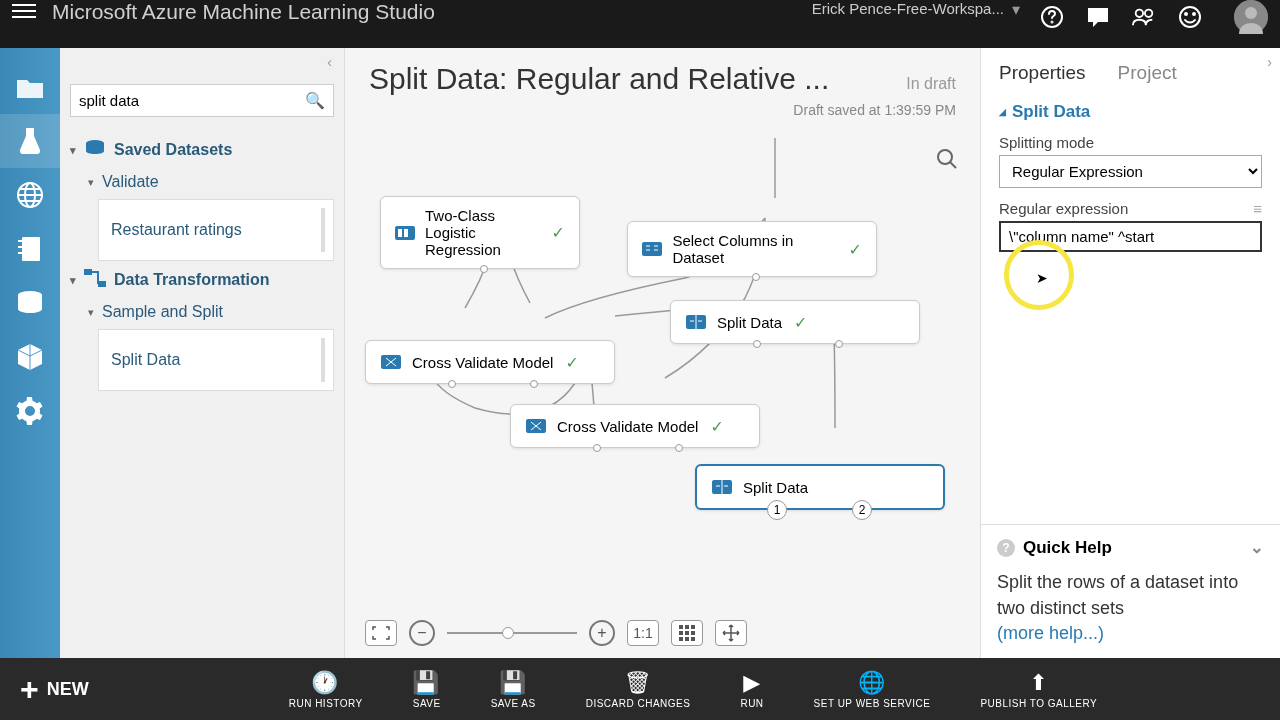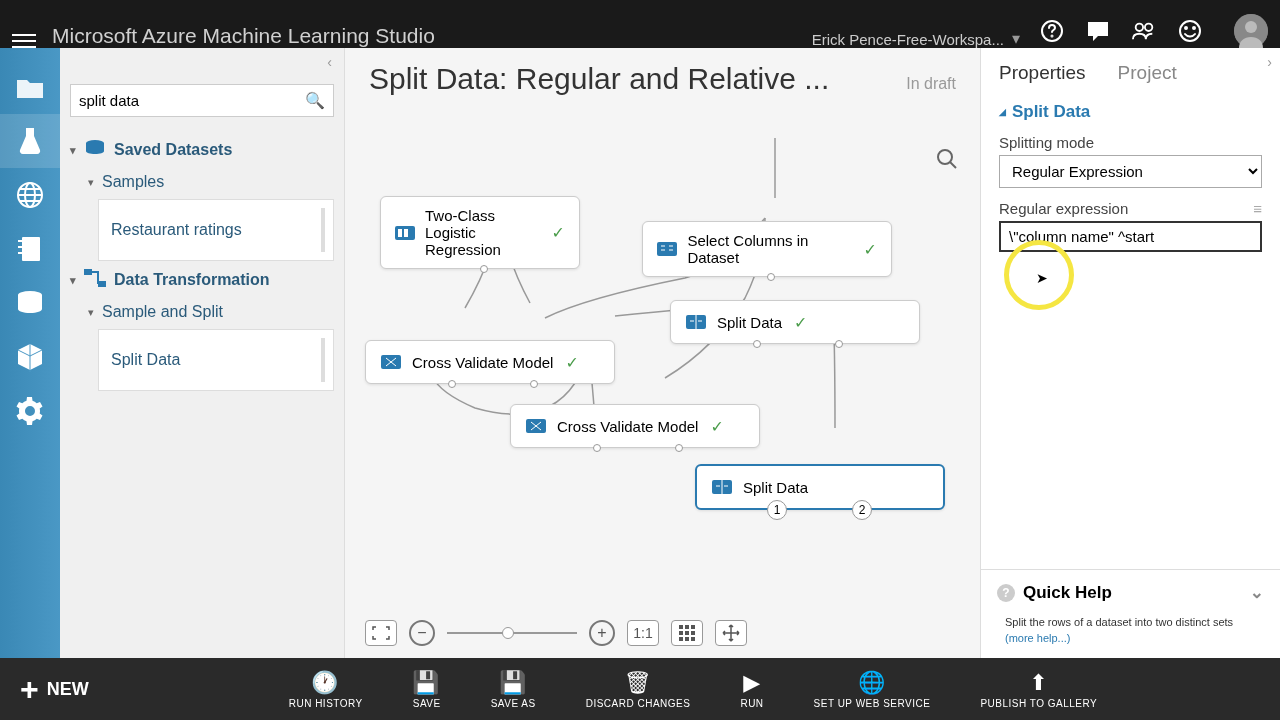--- a/index.html
+++ b/index.html
@@ -1,19 +1,19 @@
 <!DOCTYPE html>
 <html><head>
 <meta charset="utf-8">
 <style>
 * { margin: 0; padding: 0; box-sizing: border-box; font-family: "Segoe UI", Arial, sans-serif; }
 body { width: 1280px; height: 720px; overflow: hidden; background: #fff; }
 
 
-.header { height: 48px; background: #1a1a1a; display: flex; align-items: flex-end; padding: 0 12px; color: #fff; }
+.header { height: 48px; background: #1a1a1a; display: flex; align-items: flex-start; padding: 0 12px; color: #fff; }
 .hamburger { width: 24px; height: 18px; margin-right: 16px; cursor: pointer; }
 .hamburger span { display: block; height: 2px; background: #fff; margin: 4px 0; }
 .app-title { font-size: 21px; font-weight: 300; color: #d0d0d0; flex: 1; }
 .workspace-name { font-size: 15px; color: #ccc; margin-right: 8px; }
 .workspace-dropdown { color: #999; margin-right: 20px; }
 .header-icons { display: flex; gap: 22px; align-items: center; }
 .header-icon { width: 24px; height: 24px; display: flex; align-items: center; justify-content: center; }
 .avatar { width: 34px; height: 34px; border-radius: 50%; background: #666; margin-left: 10px; }
 
 
@@ -74,21 +74,21 @@
 .prop-input { width: 100%; border: 2px solid #333; padding: 5px 8px; font-size: 15px; }
 .prop-menu-icon { float: right; color: #aaa; }
 
 .highlight-ring { position: absolute; width: 70px; height: 70px; border: 5px solid #f5e642; border-radius: 50%; top: 240px; left: 1004px; pointer-events: none; }
 .cursor-arrow { position: absolute; top: 270px; left: 1036px; font-size: 14px; }
 
 .quick-help { border-top: 1px solid #ddd; padding: 12px 16px; }
 .quick-help-header { display: flex; align-items: center; font-size: 17px; font-weight: 600; }
 .quick-help-q { display: inline-flex; width: 18px; height: 18px; border-radius: 50%; background: #ccc; color: #fff; align-items: center; justify-content: center; font-size: 12px; margin-right: 8px; }
 .quick-help-chevron { margin-left: auto; color: #888; }
-.quick-help-body { font-size: 11px; color: #333; margin-top: 12px; line-height: 1.4; margin-left: 8px; }
+.quick-help-body { font-size: 18px; color: #333; margin-top: 12px; line-height: 1.4; }
 .quick-help-link { color: #2a7ab0; cursor: pointer; }
 
 
 .bottom-bar { height: 62px; background: #2a2a2a; display: flex; align-items: center; color: #fff; padding: 0 20px; }
 .new-btn { display: flex; align-items: center; font-size: 18px; font-weight: 600; margin-right: 200px; }
 .new-btn .plus { font-size: 32px; margin-right: 8px; }
 .bottom-actions { display: flex; gap: 50px; }
 .bottom-action { display: flex; flex-direction: column; align-items: center; font-size: 10px; letter-spacing: 0.5px; }
 .bottom-action .icon { font-size: 22px; margin-bottom: 2px; }
 .bottom-action .multiline { text-align: right; line-height: 1.1; }
@@ -201,21 +201,21 @@
       <div class="tree-item l1">
         <span class="arrow">▾</span>
         <span class="tree-item-icon"><svg width="22" height="18" fill="#2a7ab0">
               <ellipse cx="11" cy="4" rx="9" ry="3"></ellipse>
               <path d="M2 4v8c0 2 4 3 9 3s9-1 9-3V4"></path>
             </svg></span>
         <span>Saved Datasets</span>
       </div>
       <div class="tree-item l2">
         <span class="arrow">▾</span>
-        <span>Samples</span>
+        <span>Validate</span>
       </div>
       <div class="tree-item leaf">
         <span>Restaurant ratings</span>
       </div>
       <div class="tree-item l1">
         <span class="arrow">▾</span>
         <span class="tree-item-icon"><svg width="22" height="18" fill="#2a7ab0">
               <rect x="0" y="0" width="8" height="6"></rect>
               <rect x="14" y="12" width="8" height="6"></rect>
               <path d="M8 3h6v12" stroke="#2a7ab0" stroke-width="2" fill="none"></path>
@@ -230,20 +230,21 @@
         <span>Split Data</span>
       </div>
     </div>
   </div>
 
   <div class="canvas-area">
     <div class="canvas-header">
       <div class="canvas-title">Split Data: Regular and Relative ...</div>
       <div class="canvas-status">In draft</div>
     </div>
+    <div class="canvas-meta">Draft saved at 1:39:59 PM</div>
 
     <svg class="connector" width="640" height="520">
       <path d="M430 90 Q430 120 430 150" stroke="#999" fill="none" stroke-width="1.5"></path>
       <path d="M420 170 Q380 220 340 230 Q240 250 200 270" stroke="#999" fill="none" stroke-width="1.5"></path>
       <path d="M420 170 Q420 210 400 250 Q370 300 320 330" stroke="#999" fill="none" stroke-width="1.5"></path>
       <path d="M155 150 Q155 200 120 260" stroke="#999" fill="none" stroke-width="1.5"></path>
       <path d="M155 150 Q155 200 185 255" stroke="#999" fill="none" stroke-width="1.5"></path>
       <path d="M406 255 Q350 260 270 268" stroke="#999" fill="none" stroke-width="1.5"></path>
       <path d="M488 255 Q490 300 490 380" stroke="#999" fill="none" stroke-width="1.5"></path>
       <path d="M247 335 Q250 370 250 370" stroke="#999" fill="none" stroke-width="1.5"></path>
@@ -261,21 +262,21 @@
             <rect width="20" height="14" y="2" rx="2"></rect>
             <rect x="3" y="5" width="4" height="8" fill="#fff"></rect>
             <rect x="9" y="5" width="4" height="8" fill="#fff"></rect>
           </svg>
         </span>
       <span>Two-Class Logistic Regression</span>
       <span class="check">✓</span>
       <div class="port out" style="left:50%"></div>
     </div>
 
-    <div class="module" style="top:173px; left:297px; width:250px">
+    <div class="module" style="top:173px; left:282px; width:250px">
       <span class="module-icon">
           <svg width="20" height="18" fill="#2a7ab0">
             <rect width="20" height="14" y="2" rx="2"></rect>
             <path d="M4 6h4M4 10h4M12 6h4M12 10h4" stroke="#fff"></path>
           </svg>
         </span>
       <span>Select Columns in Dataset</span>
       <span class="check">✓</span>
       <div class="port out" style="left:50%"></div>
     </div>

